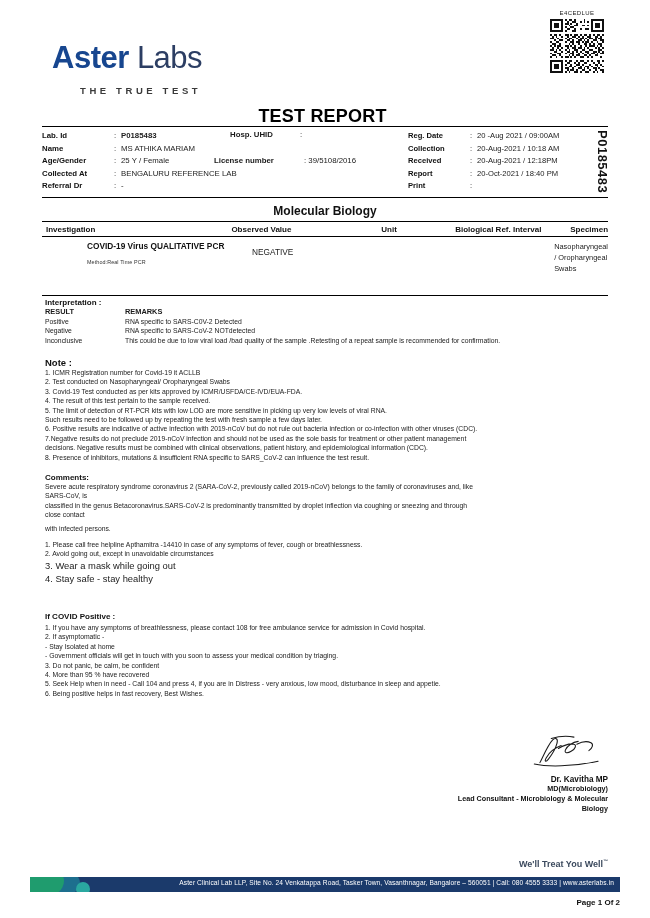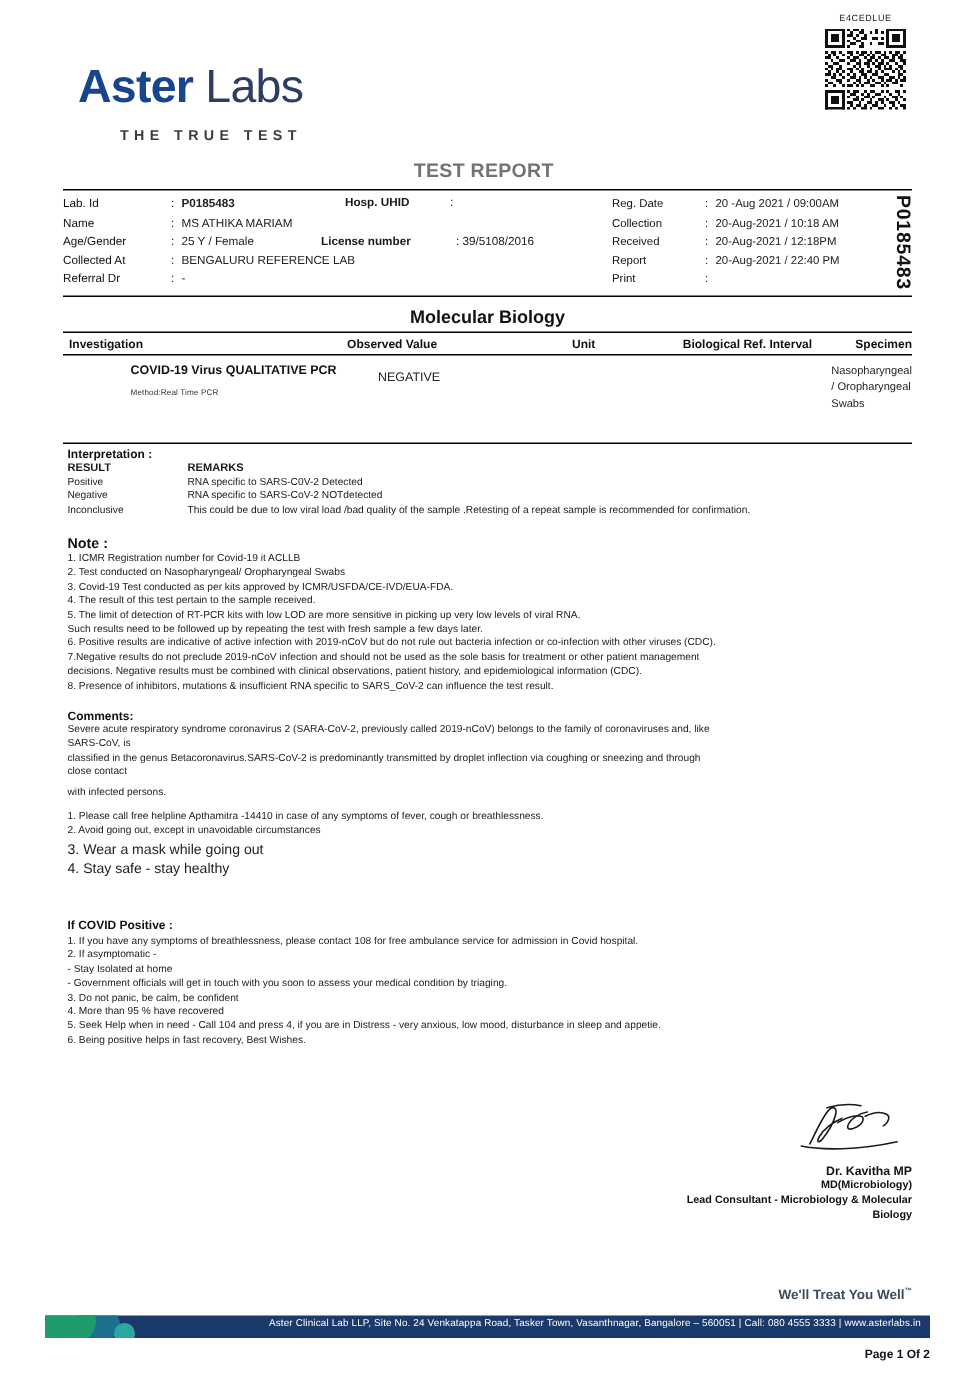--- a/index.html
+++ b/index.html
@@ -34,36 +34,36 @@
   .logo-aster { color: #17468f; font-weight: bold; letter-spacing: -.5px; }
   .logo-labs { color: #2c3e63; font-weight: normal; letter-spacing: -.5px; }
   .logo-tag {
     margin-top: 12px; margin-left: 28px;
     font-size: 9.5px; letter-spacing: 3.6px; color: #3a3a3a; font-weight: bold;
   }
 
   
   .report-title {
     position: absolute; left: 0; right: 5px; top: 106px;
-    text-align: center; font-size: 13px; font-weight: bold; color: #737373;
+    text-align: center; font-size: 18px; font-weight: bold; color: #000000;
     letter-spacing: .2px;
   }
 
   
   .hdr {
     position: absolute; left: 42px; right: 42px; top: 126px;
     border-top: 1.6px solid #000; border-bottom: 1.6px solid #000;
     padding: 3px 0 4px 0;
     display: flex;
   }
   .hdr-left { width: 360px; position: relative; }
   .hdr-right { flex: 1; position: relative; padding-left: 6px; }
 
   .row { display: flex; font-size: 7.8px; line-height: 12.6px; }
-  .lbl { font-weight: normal; color: #111; }
+  .lbl { font-weight: bold; color: #111; }
   .val { color: #222; }
   .colon { width: 7px; }
 
   .hdr-left .lbl { width: 72px; }
   .hdr-right .lbl { width: 62px; }
   .hdr-right .row { font-size: 7.6px; }
 
   .inline-extra {
     position: absolute; font-size: 7.8px; white-space: nowrap;
   }
@@ -450,21 +450,21 @@
         <span class="val">20-Aug-2021 /  10:18 AM</span>
       </div>
       <div class="row">
         <span class="lbl">Received</span>
         <span class="colon">:</span>
         <span class="val">20-Aug-2021 /  12:18PM</span>
       </div>
       <div class="row">
         <span class="lbl">Report</span>
         <span class="colon">:</span>
-        <span class="val">20-Aug-2021 /  22:40 PM</span>
+        <span class="val">20-Oct-2021 /  18:40 PM</span>
       </div>
       <div class="row">
         <span class="lbl">Print</span>
         <span class="colon">:</span>
         <span class="val"></span>
       </div>
       <div class="vert-id">P0185483</div>
     </div>
   </div>
 

